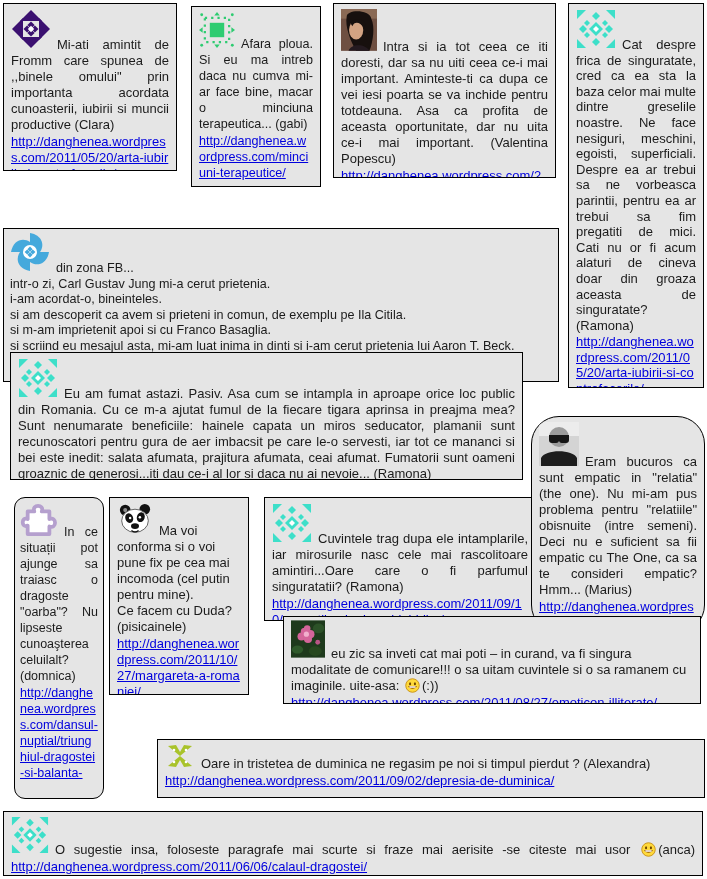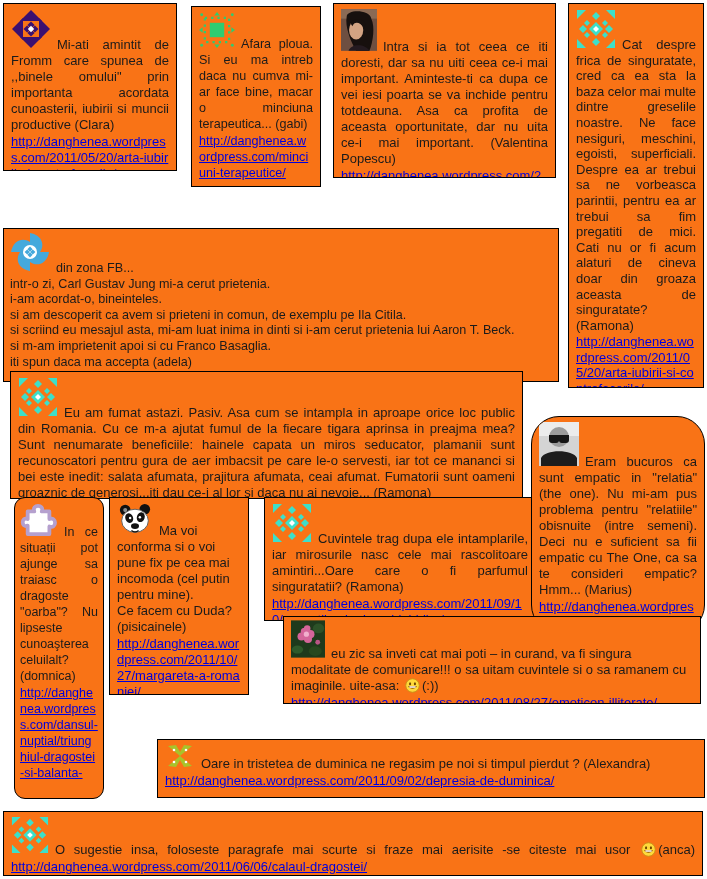--- a/index.html
+++ b/index.html
@@ -1,34 +1,34 @@
 <!DOCTYPE html>
 <html><head>
 <meta charset="utf-8">
 <style>
   html,body{margin:0;padding:0;background:#fff;}
   .canvas{position:relative;width:707px;height:879px;background:#fff;
           font-family:"Liberation Sans",sans-serif;font-size:13px;color:#1b1b1b;
           line-height:16px;overflow:hidden;}
   .box{position:absolute;border:1.5px solid #000;box-sizing:border-box;
-       padding:5px 7px;overflow:hidden;background:#f97316;}
+       padding:5px 7px;overflow:hidden;background:#e5e5e5;}
   .jst{text-align:justify;}
   .jlast{text-align:justify;text-align-last:justify;}
   .icn{margin-right:6px;}
   .lnk-row{margin-top:1px;}
   a.lnk{color:#0000dd;text-decoration:underline;word-break:break-all;cursor:pointer;}
   .nw{white-space:nowrap;}
   .emo{margin:0 2px;vertical-align:-3px;}
   
   .c1{left:3px;top:3px;width:174px;height:168px;}
   .c2{left:191px;top:6px;width:130px;height:181px;font-size:12.6px;}
   .c3{left:333px;top:3px;width:223px;height:175px;}
   .c4{left:568px;top:3px;width:136px;height:385px;line-height:15.6px;}
   .c5{left:3px;top:192px;width:556px;height:154px;padding:3px 6px;font-size:12.6px;line-height:15.6px;margin-top:36px;}
-  .c6{left:10px;top:352px;width:513px;height:128px;margin-top:19px;}
+  .c6{left:10px;top:352px;width:513px;height:128px;}
   .c7{left:14px;top:497px;width:90px;height:302px;padding:4px 5px;font-size:12.5px;border-radius:11px;}
   .c8{left:109px;top:497px;width:140px;height:198px;}
   .c9{left:264px;top:497px;width:272px;height:124px;}
   .c10{left:531px;top:416px;width:174px;height:217px;border-radius:28px;}
   .c11{left:283px;top:616px;width:418px;height:88px;padding:3px 7px;}
   .c12{left:157px;top:739px;width:548px;height:59px;padding:4px 7px;}
   .c13{left:3px;top:811px;width:700px;height:65px;padding:4px 7px;}
 </style>
 </head>
 <body>
@@ -202,22 +202,22 @@
 
   <div class="box c5">
     <div class="nw">
       <svg class="icn" width="40" height="40">
           <use href="#s-blue"></use>
         </svg><span>din zona FB...</span>
     </div>
     <div class="nw">intr-o zi, Carl Gustav Jung mi-a cerut prietenia.</div>
     <div class="nw">i-am acordat-o, bineinteles.</div>
     <div class="nw">si am descoperit ca avem si prieteni in comun, de exemplu pe Ila Citila.</div>
+    <div class="nw">si m-am imprietenit apoi si cu Franco Basaglia.</div>
     <div class="nw">si scriind eu mesajul asta, mi-am luat inima in dinti si i-am cerut prietenia lui Aaron T. Beck.</div>
-    <div class="nw">si m-am imprietenit apoi si cu Franco Basaglia.</div>
     <div class="nw">iti spun daca ma accepta (adela)</div>
     <div class="lnk-row"><a class="lnk">http://danghenea.wordpress.com/2011/05/24/j-c-reil-are-cont-pe-facebook/</a></div>
   </div>
 
   <div class="box c6">
     <div class="jst">
       <svg class="icn" width="40" height="40">
           <use href="#s-teal"></use>
         </svg><span>Eu am fumat astazi. Pasiv. Asa cum se intampla in aproape orice loc public din Romania. Cu ce m-a ajutat fumul de la fiecare tigara aprinsa in preajma mea? Sunt nenumarate beneficiile: hainele capata un miros seducator, plamanii sunt recunoscatori pentru gura de aer imbacsit pe care le-o servesti, iar tot ce mananci si bei este inedit: salata afumata, prajitura afumata, ceai afumat. Fumatorii sunt oameni groaznic de generosi...iti dau ce-i al lor si daca nu ai nevoie... (Ramona)</span>
     </div>

